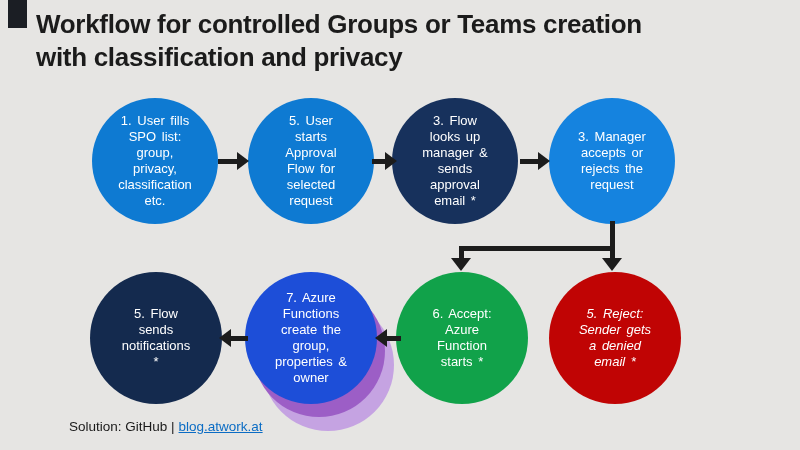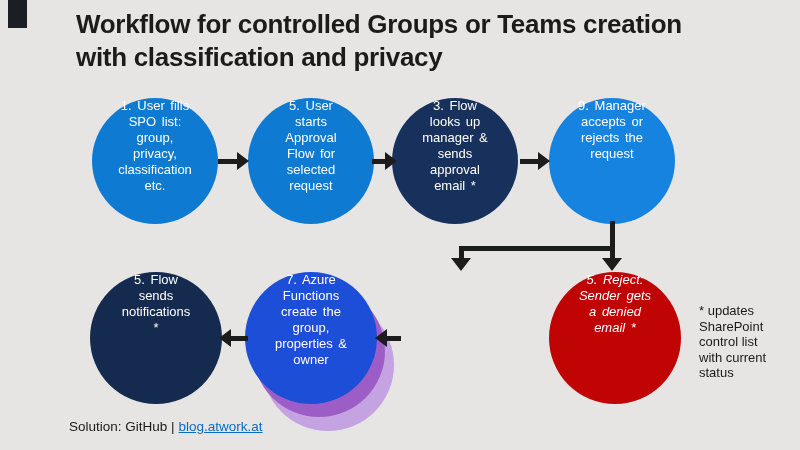--- a/index.html
+++ b/index.html
@@ -7,25 +7,25 @@
     position:relative;width:800px;height:450px;overflow:hidden;
     background:#e6e5e3;
     font-family:"Liberation Sans","DejaVu Sans",sans-serif;
   }
   .corner-accent{
     position:absolute;left:8px;top:0;width:19px;height:28px;background:#1b1e24;
   }
   .title{
     position:absolute;left:36px;top:8px;
     font-size:26px;font-weight:bold;line-height:33px;letter-spacing:-0.3px;
-    color:#1b1b1b;white-space:pre-line;margin-left:40px;
+    color:#1b1b1b;white-space:pre-line;
   }
   .circle{
     position:absolute;border-radius:50%;
-    display:flex;justify-content:center;
+    display:flex;align-items:center;justify-content:center;
     z-index:3;
   }
   .r1{top:98px;width:126px;height:126px;}
   .r2{top:272px;width:132px;height:132px;}
   .stack{z-index:1;}
   .stack2{z-index:2;}
   .circle-label{
     color:#ffffff;font-size:13px;line-height:16px;text-align:center;
     white-space:pre-line;word-spacing:2px;width:100%;
   }
@@ -73,21 +73,21 @@
   </div>
   <div class="circle r1" style="left: 392px; background: rgb(23, 49, 92);">
     <div class="circle-label">3. Flow
 looks up
 manager &amp;
 sends
 approval
 email *</div>
   </div>
   <div class="circle r1" style="left: 549px; background: rgb(21, 131, 223);">
-    <div class="circle-label">9. Manager
+    <div class="circle-label">3. Manager
 accepts or
 rejects the
 request</div>
   </div>
 
   <div class="arrow-r" style="left:218px;top:150px;width:31px">
       <i class="al"></i>
       <i class="ah-r"></i>
     </div>
   <div class="arrow-r" style="left:372px;top:150px;width:25px">
@@ -105,20 +105,26 @@
   <div class="vline" style="left:609.5px;top:250px;width:5px;height:9px"></div>
   <div class="ah-d" style="left:451px;top:258px"></div>
   <div class="ah-d" style="left:602px;top:258px"></div>
 
   <div class="circle r2" style="left: 549px; background: rgb(192, 4, 4); font-style: italic;">
     <div class="circle-label">5. Reject:
 Sender gets
 a denied
 email *</div>
   </div>
+  <div class="circle r2" style="left: 396px; background: rgb(17, 162, 74);">
+    <div class="circle-label">6. Accept:
+Azure
+Function
+starts *</div>
+  </div>
   <div class="circle r2 stack" style="left: 262px; top: 299px; background: rgb(197, 163, 226);"></div>
   <div class="circle r2 stack2" style="left: 253px; top: 285px; background: rgb(156, 94, 198);"></div>
   <div class="circle r2" style="left: 245px; background: #1d4ed8;">
     <div class="circle-label">7. Azure
 Functions
 create the
 group,
 properties &amp;
 owner</div>
   </div>
@@ -131,23 +137,18 @@
 
   <div class="arrow-l" style="left:375px;top:327px;width:26px">
       <i class="ah-l"></i>
       <i class="al"></i>
     </div>
   <div class="arrow-l" style="left:219px;top:327px;width:29px">
       <i class="ah-l"></i>
       <i class="al"></i>
     </div>
 
-  <div class="note">* updates
-SharePoint
-control list
-with current
-status</div>
 
   <div class="footer">
     <span>Solution: GitHub |</span><a href="#">blog.atwork.at</a>
   </div>
 
 </div>
 
 </body></html>

